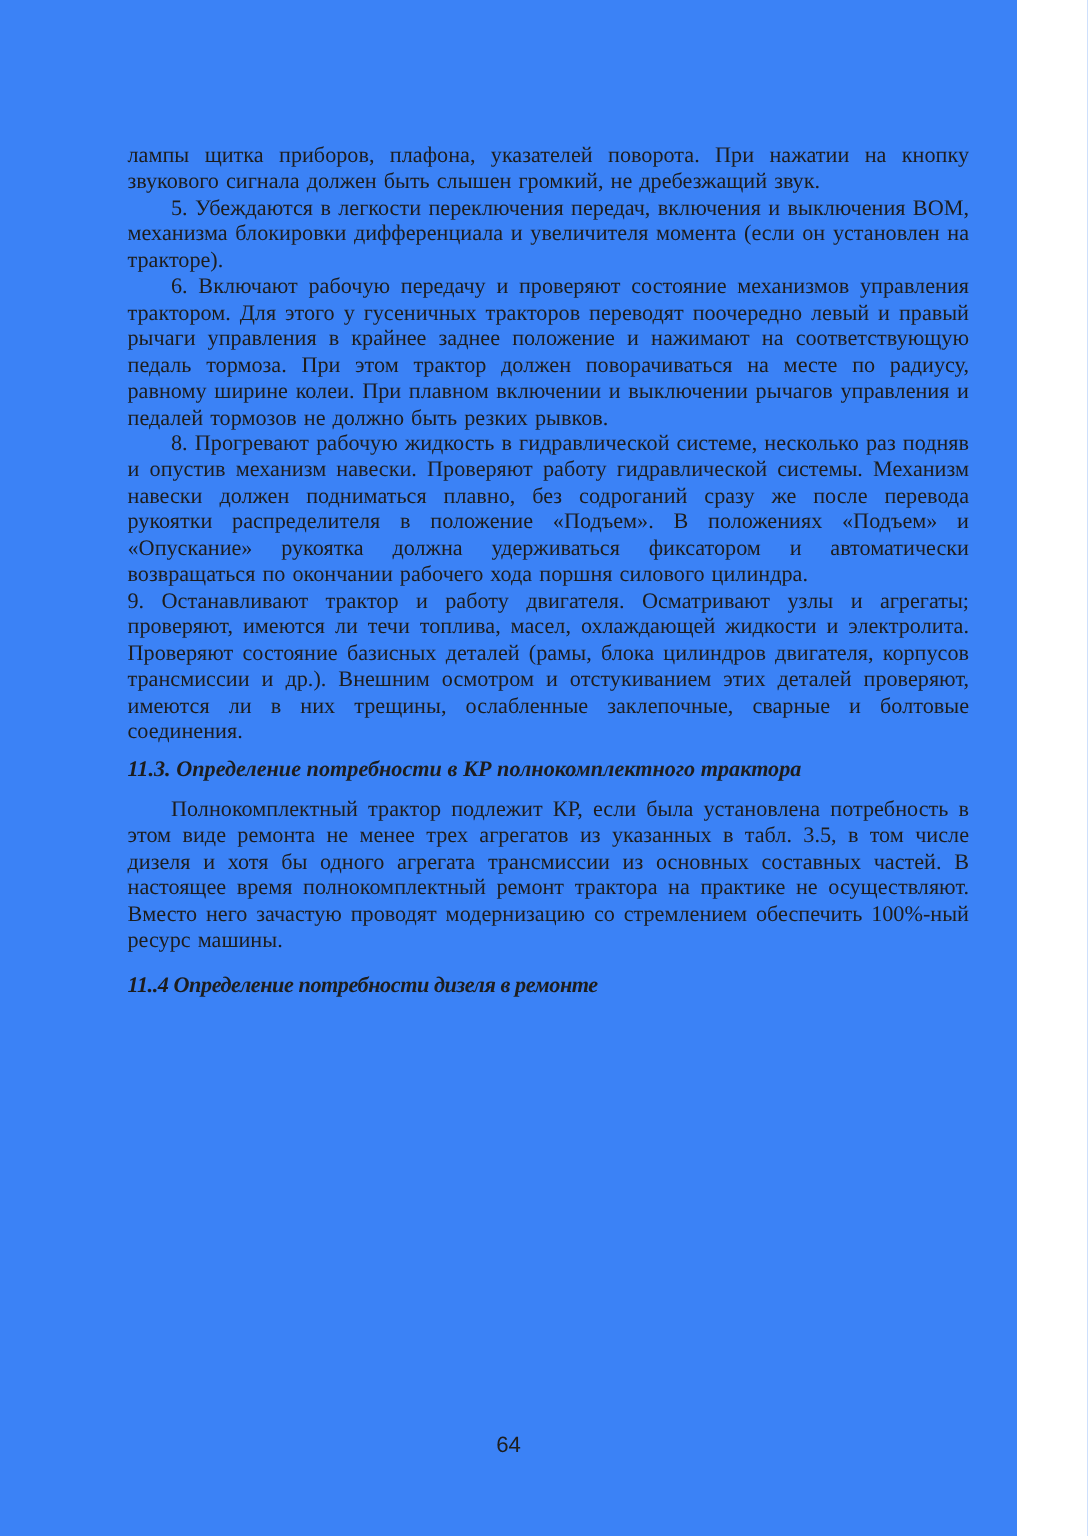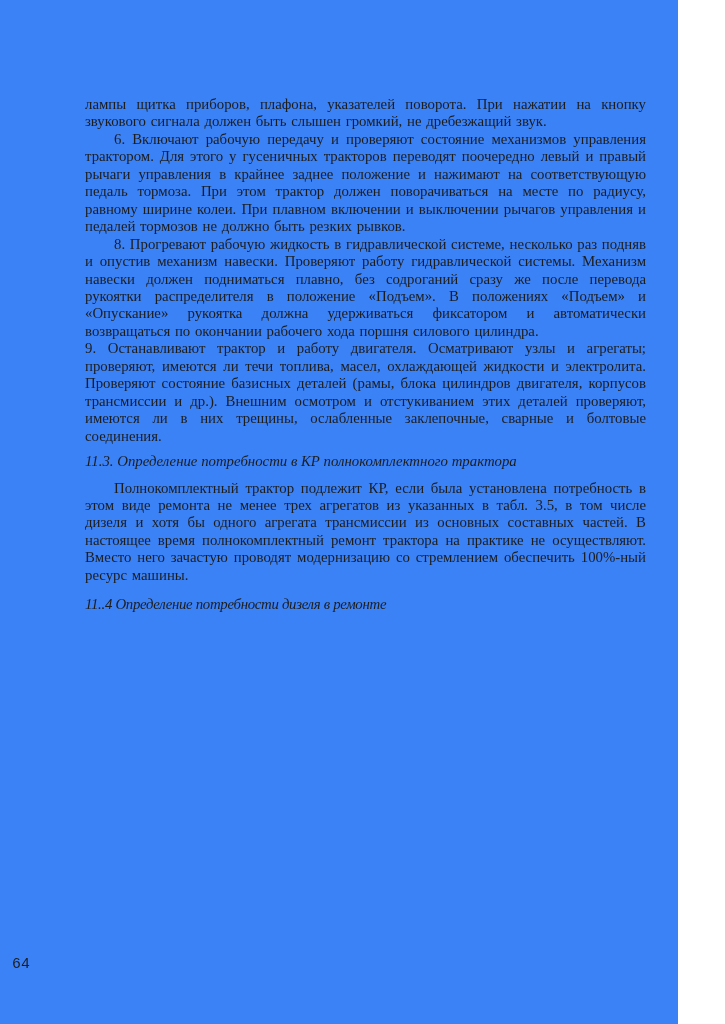--- a/index.html
+++ b/index.html
@@ -27,49 +27,51 @@
     margin: 0;
     font-size: 14.8px;
     line-height: 17.45px;
     text-align: justify;
     word-spacing: 1px;
   }
   .text-block p.indent {
     text-indent: 29px;
   }
   .heading {
-    font-weight: 400;
+    font-weight: 700;
     font-style: italic;
     text-align: left;
     text-indent: 0 !important;
     word-spacing: 0 !important;
     margin-top: 8px !important;
     margin-bottom: 9px !important;
   }
   .heading-2 {
     margin-top: 12px !important;
     margin-bottom: 18px !important;
     letter-spacing: -0.3px;
   }
   .page-footer {
     position: absolute;
-    left: 12px;
+    left: 0;
     top: 956px;
     width: 100%;
+    text-align: center;
     font-size: 14.8px;
-    font-family: Liberation Mono, monospace;
+    font-family: Liberation Sans, sans-serif;
     color: #1d1d1d;
   }
 </style>
 </head>
 <body>
 
 <div class="page">
   <div class="text-block">
     <p class="body">лампы щитка приборов, плафона, указателей поворота. При нажатии на кнопку звукового сигнала должен быть слышен громкий, не дребезжащий звук.</p>
+    <p class="body indent">5. Убеждаются в легкости переключения передач, включения и выключения ВОМ, механизма блокировки дифференциала и увеличителя момента (если он установлен на тракторе).</p>
     <p class="body indent">6. Включают рабочую передачу и проверяют состояние механизмов управления трактором. Для этого у гусеничных тракторов переводят поочередно левый и правый рычаги управления в крайнее заднее положение и нажимают на соответствующую педаль тормоза. При этом трактор должен поворачиваться на месте по радиусу, равному ширине колеи. При плавном включении и выключении рычагов управления и педалей тормозов не должно быть резких рывков.</p>
     <p class="body indent">8. Прогревают рабочую жидкость в гидравлической системе, несколько раз подняв и опустив механизм навески. Проверяют работу гидравлической системы. Механизм навески должен подниматься плавно, без содроганий сразу же после перевода рукоятки распределителя в положение «Подъем». В положениях «Подъем» и «Опускание» рукоятка должна удерживаться фиксатором и автоматически возвращаться по окончании рабочего хода поршня силового цилиндра.</p>
     <p class="body">9. Останавливают трактор и работу двигателя. Осматривают узлы и агрегаты; проверяют, имеются ли течи топлива, масел, охлаждающей жидкости и электролита. Проверяют состояние базисных деталей (рамы, блока цилиндров двигателя, корпусов трансмиссии и др.). Внешним осмотром и отстукиванием этих деталей проверяют, имеются ли в них трещины, ослабленные заклепочные, сварные и болтовые соединения.</p>
     <p class="heading">11.3. Определение потребности в КР полнокомплектного трактора</p>
     <p class="body indent">Полнокомплектный трактор подлежит КР, если была установлена потребность в этом виде ремонта не менее трех агрегатов из указанных в табл. 3.5, в том числе дизеля и хотя бы одного агрегата трансмиссии из основных составных частей. В настоящее время полнокомплектный ремонт трактора на практике не осуществляют. Вместо него зачастую проводят модернизацию со стремлением обеспечить 100%-ный ресурс машины.</p>
     <p class="heading heading-2">11..4 Определение потребности дизеля в ремонте</p>
   </div>
   <div class="page-footer">64</div>
 </div>
 

